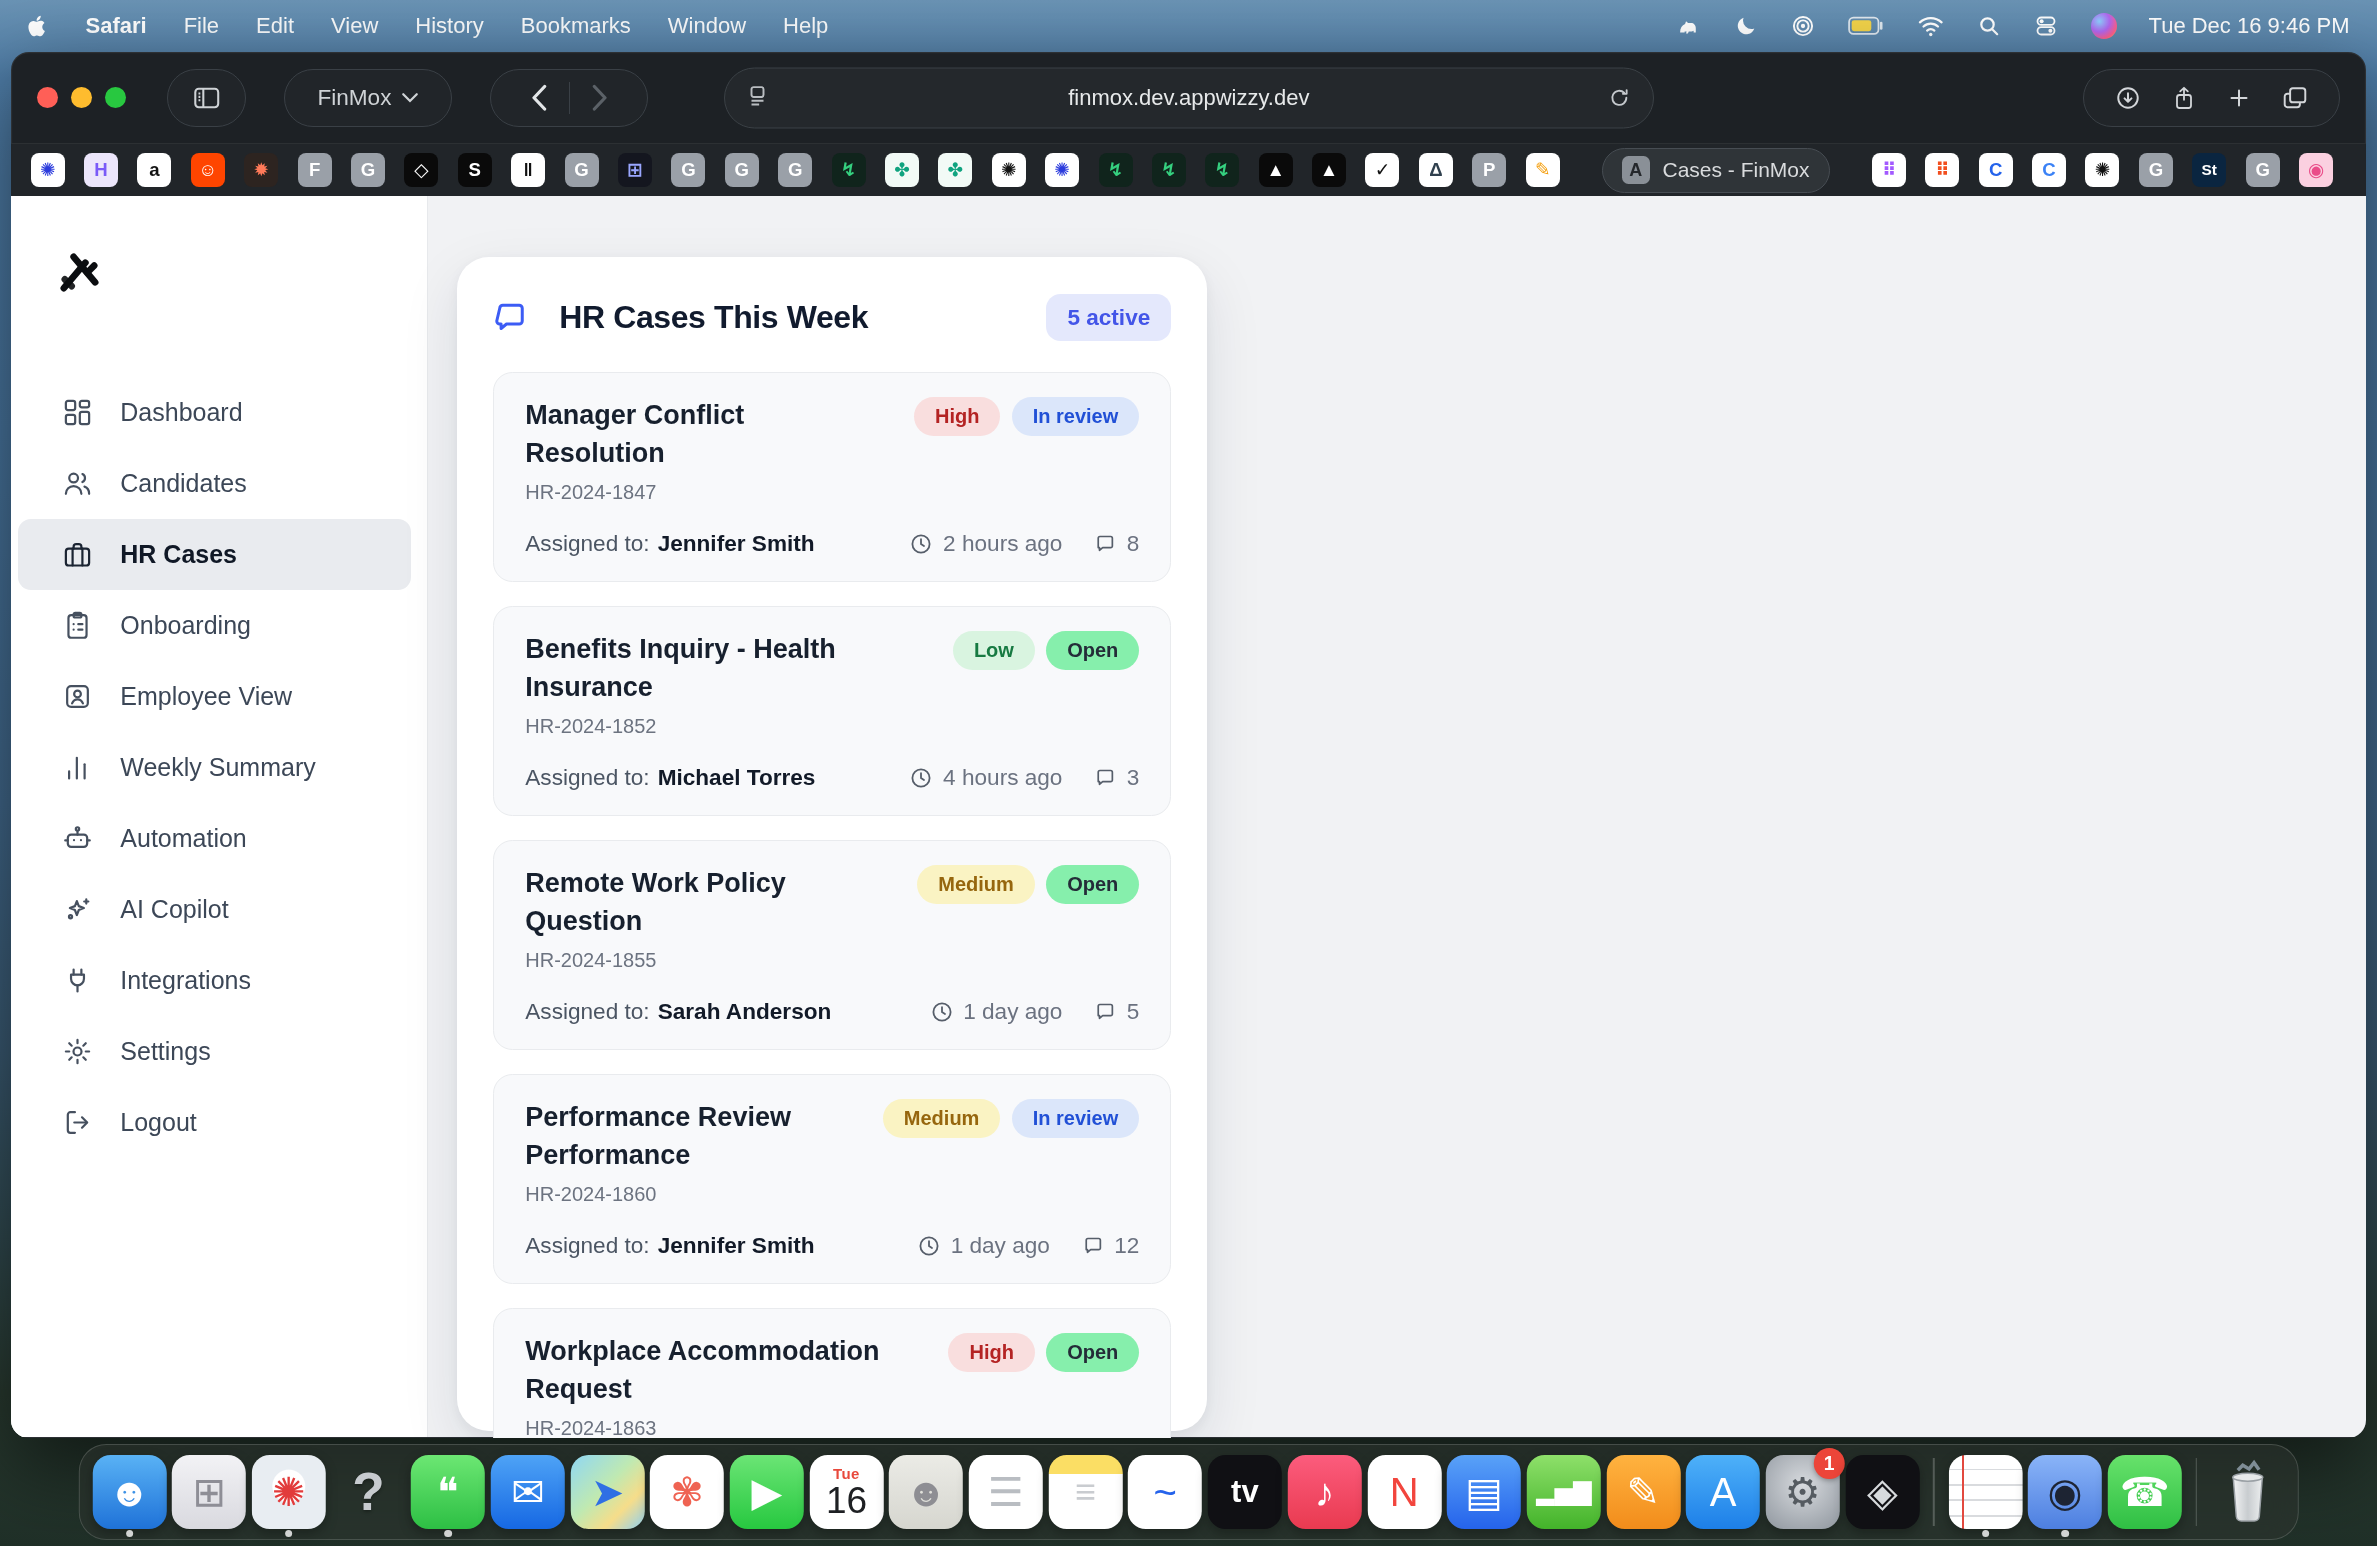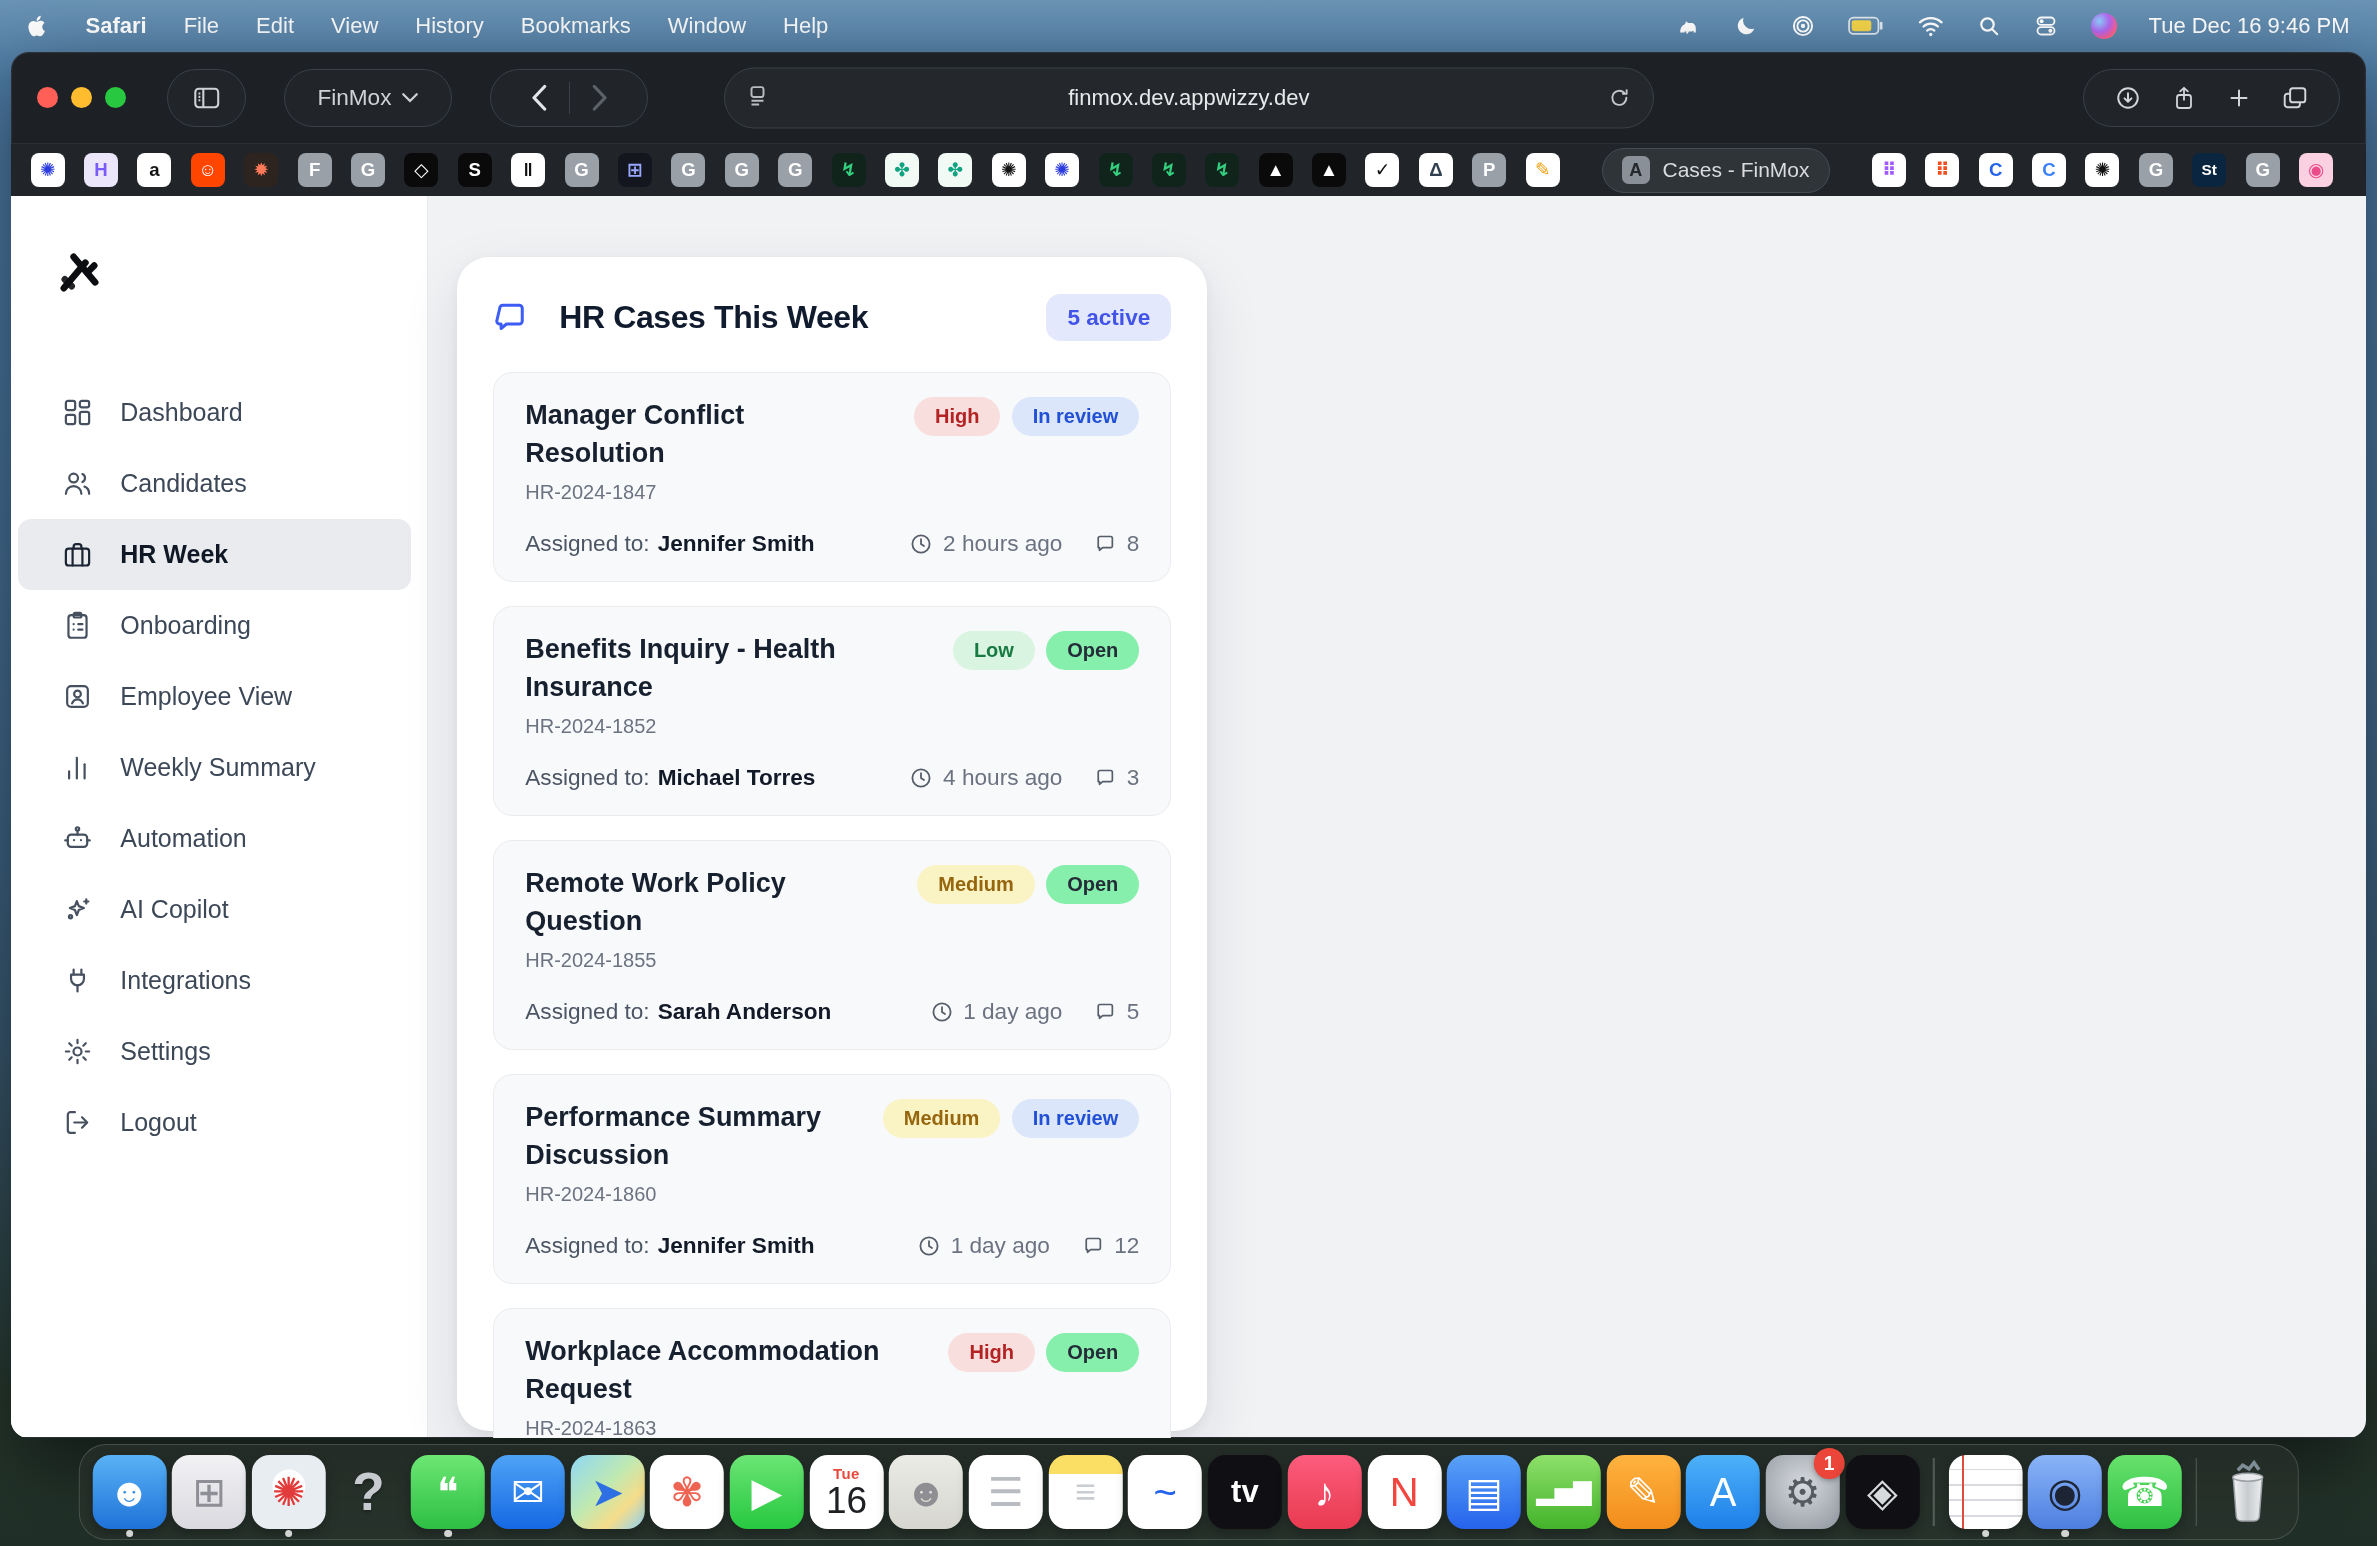--- a/index.html
+++ b/index.html
@@ -312,21 +312,21 @@
               <path d="M17.4 14.4c2.2.7 3.6 2.9 3.6 5.6"></path>
             </svg>
             <span>Candidates</span>
           </div>
           <div class="nav-item active">
             <svg viewBox="0 0 24 24" width="31" height="31" fill="none" stroke="currentColor" stroke-width="1.7" stroke-linecap="round" stroke-linejoin="round">
               <rect x="3" y="7.5" width="18" height="13" rx="2.2"></rect>
               <path d="M9 7.5V6a2 2 0 0 1 2-2h2a2 2 0 0 1 2 2v1.5"></path>
               <path d="M8.2 7.5v13M15.8 7.5v13"></path>
             </svg>
-            <span>HR Week</span>
+            <span>HR Cases</span>
           </div>
           <div class="nav-item">
             <svg viewBox="0 0 24 24" width="31" height="31" fill="none" stroke="currentColor" stroke-width="1.7" stroke-linecap="round" stroke-linejoin="round">
               <rect x="5" y="4" width="14" height="17.5" rx="2.2"></rect>
               <rect x="9" y="2.2" width="6" height="3.6" rx="1.2"></rect>
               <path d="M9 11h.01M12.6 11h3.2M9 15.2h.01M12.6 15.2h3.2"></path>
             </svg>
             <span>Onboarding</span>
           </div>
           <div class="nav-item">
@@ -480,21 +480,21 @@
                     <svg width="22.6" height="22.6" viewBox="0 0 24 24" fill="none" stroke="currentColor" stroke-width="1.8" stroke-linejoin="round">
                       <path d="M4.5 5.5A1.8 1.8 0 0 1 6.3 3.7h11.4a1.8 1.8 0 0 1 1.8 1.8v8.2a1.8 1.8 0 0 1-1.8 1.8H9.2l-3.4 2.9v-2.9h-1.3z"></path>
                     </svg>
                     <span class="cv">5</span>
                   </span>
                 </span>
               </div>
             </div>
             <div class="card">
               <div class="c-top">
-                <div class="c-title">Performance Summary Discussion</div>
+                <div class="c-title">Performance Review Performance</div>
                 <div class="c-badges">
                   <span class="pill priority-medium">Medium</span>
                   <span class="pill status-in-review">In review</span>
                 </div>
               </div>
               <div class="c-id">HR-2024-1860</div>
               <div class="c-foot">
                 <span class="c-ass">Assigned to:</span>
                 <span class="c-name">Jennifer Smith</span>
                 <span class="c-meta">

